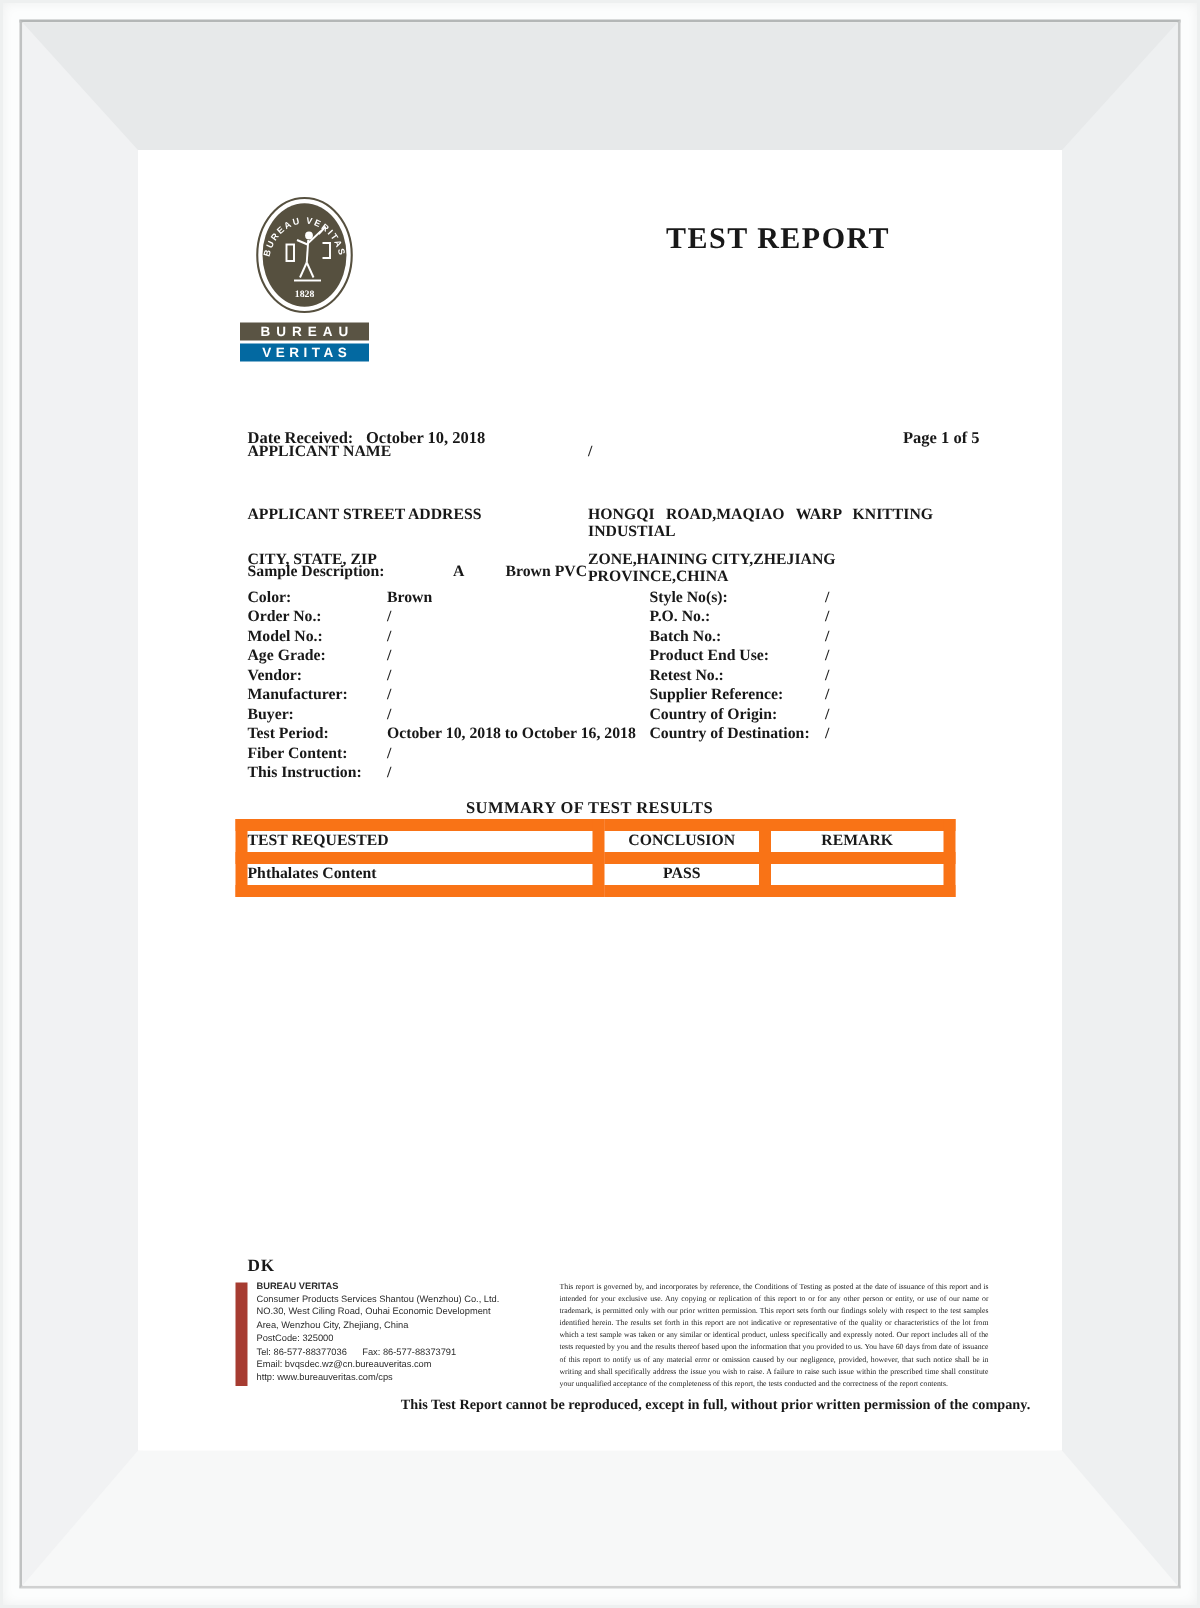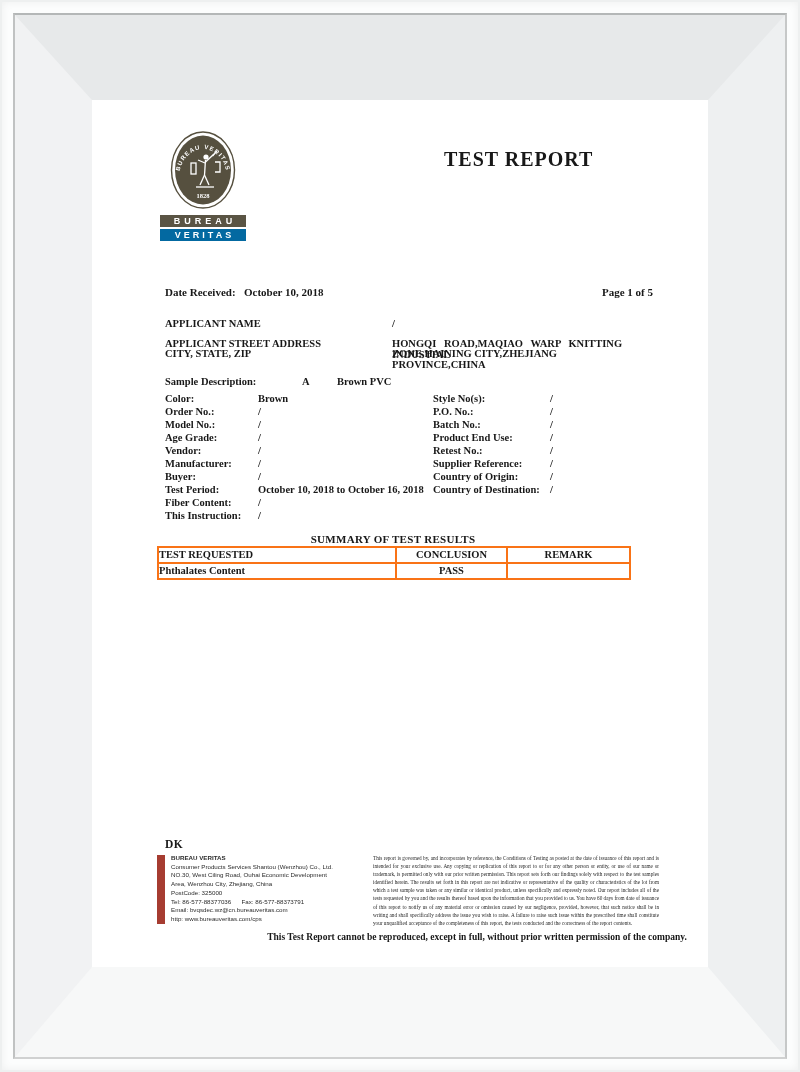--- a/index.html
+++ b/index.html
@@ -73,21 +73,21 @@
   .fcol-right{left:341px;width:230px;}
   .fcol-right .fl{width:117px;flex:none;}
   .fv{flex:1;white-space:nowrap;}
   
   .summary-heading{left:65px;top:433px;width:472px;text-align:center;
     font-size:11px;font-weight:bold;letter-spacing:.3px;}
   .summary-table-wrap{left:65px;top:446px;width:472px;}
   table.summary{border-collapse:collapse;width:472px;table-layout:fixed;
     font-size:10.5px;font-weight:bold;}
   table.summary td, table.summary th{
-    border:2px solid #f97316;height:13px;padding:0 0 1px 0;line-height:13px;}
+    border:8px solid #f97316;height:13px;padding:0 0 1px 0;line-height:13px;}
   th.c-test, td.c-test{text-align:left;padding-left:5px;}
   th.c-mid, td.c-mid{text-align:center;}
   
   .dk{left:73px;top:738px;font-size:11.5px;font-weight:bold;letter-spacing:.5px;}
   .red-bar{left:65px;top:755px;width:8px;height:69px;background:#a63c31;}
   .company{
     left:79px;top:754px;width:205px;
     font-family:"Liberation Sans", sans-serif;
     font-size:6.2px;line-height:8.7px;color:#2b2b2b;
   }
@@ -138,29 +138,29 @@
   </div>
 
   <div class="abs report-title">TEST REPORT</div>
 
   <div class="abs meta-row" style="top:186px">
     <span class="m-label">Date Received:</span>
     <span class="m-value">October 10, 2018</span>
     <span class="m-right">Page 1 of 5</span>
   </div>
 
-  <div class="abs app-row" style="top:218px">
+  <div class="abs app-row" style="top:196px">
     <span class="app-label">APPLICANT NAME</span>
     <span class="app-value">/</span>
   </div>
   <div class="abs app-row" style="top:238px">
     <span class="app-label">APPLICANT STREET ADDRESS</span>
     <span class="app-value spaced">HONGQI ROAD,MAQIAO WARP KNITTING INDUSTIAL</span>
   </div>
-  <div class="abs app-row" style="top:248px">
+  <div class="abs app-row" style="top:268px">
     <span class="app-label">CITY, STATE, ZIP</span>
     <span class="app-value">ZONE,HAINING CITY,ZHEJIANG PROVINCE,CHINA</span>
   </div>
 
   <div class="abs sample-row" style="top:276px">
     <span class="sample-label">Sample Description:</span>
     <span class="sample-letter">A</span>
     <span>Brown PVC</span>
   </div>
 

